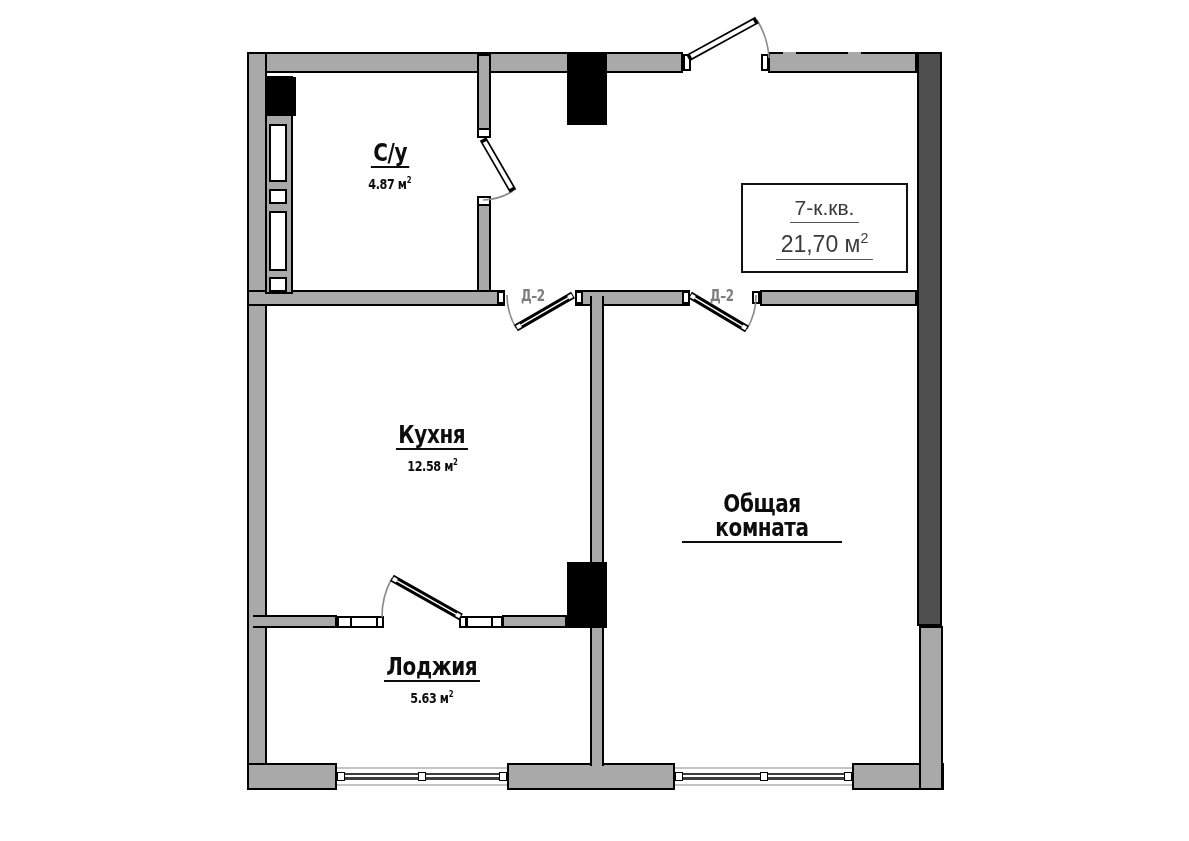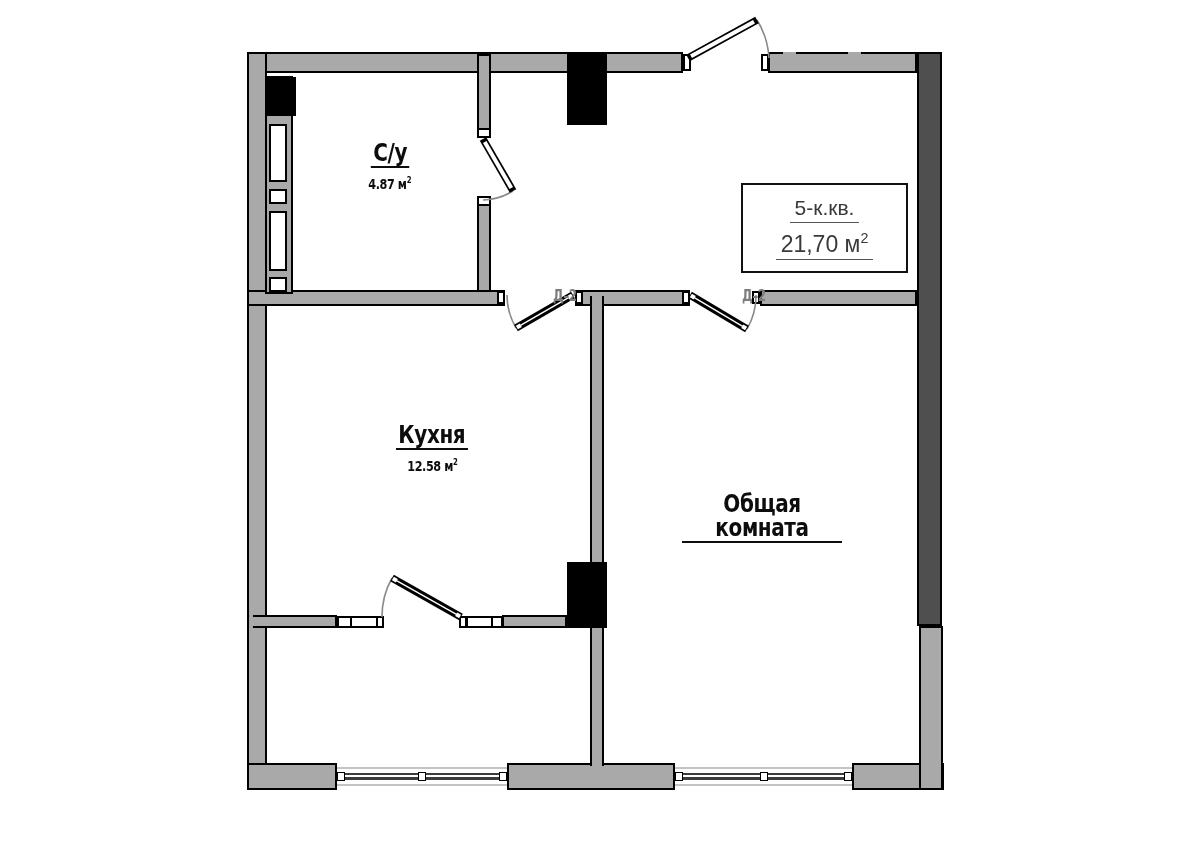--- a/index.html
+++ b/index.html
@@ -28,21 +28,21 @@
   
   #doors{position:absolute;left:0;top:0;z-index:6;}
   
   .room-label{position:absolute;width:200px;text-align:center;z-index:7;color:#0d0d0d;}
   .cond{display:inline-block;transform:scaleX(0.8);transform-origin:center;letter-spacing:-0.5px;}
   .rname{font-size:25px;font-weight:700;line-height:24px;}
   .rname .cond{border-bottom:2.5px solid #0d0d0d;padding:0 3px 1px;}
   .rarea{font-size:14px;font-weight:700;line-height:25px;}
   sup{font-size:62%;}
   .door-label{position:absolute;width:60px;text-align:center;z-index:7;color:#7d7d7d;
-              font-size:15px;font-weight:700;line-height:16px;margin-left:32px;}
+              font-size:15px;font-weight:700;line-height:16px;}
   
   .title-box{position:absolute;left:741px;top:183px;width:167px;height:90px;background:#fff;
              border:2px solid #111;box-sizing:border-box;z-index:8;display:flex;flex-direction:column;
              align-items:center;justify-content:center;gap:7px;
              font-family:"Liberation Sans",sans-serif;color:#3a3a3a;}
   .tb1{font-size:21px;border-bottom:1px solid #555;padding:0 5px 2px;}
   .tb2{font-size:23px;border-bottom:1px solid #555;padding:0 5px 2px;}
 </style>
 </head>
 <body>
@@ -161,26 +161,30 @@
     <div class="rname"><span class="cond">С/у</span></div>
     <div class="rarea"><span class="cond"><span>4.87 м</span><sup>2</sup></span></div>
   </div>
   <div class="room-label" style="left:332px;top:423px;">
     <div class="rname"><span class="cond">Кухня</span></div>
     <div class="rarea"><span class="cond"><span>12.58 м</span><sup>2</sup></span></div>
   </div>
   <div class="room-label" style="left:662px;top:492px;">
     <div class="rname"><span class="cond">Общая комната</span></div>
   </div>
+  <div class="room-label" style="left:332px;top:655px;">
+    <div class="rname"><span class="cond">Лоджия</span></div>
+    <div class="rarea"><span class="cond"><span>5.63 м</span><sup>2</sup></span></div>
+  </div>
 
   <div class="door-label" style="left:503px;top:288px;">
     <span class="cond">Д–2</span>
   </div>
   <div class="door-label" style="left:692px;top:288px;">
     <span class="cond">Д–2</span>
   </div>
 
   <div class="title-box">
-    <div class="tb1">5-к.кв.</div>
+    <div class="tb1">7-к.кв.</div>
     <div class="tb2"><span>21,70 м</span><sup>2</sup></div>
   </div>
 
 </div>
 
 </body></html>

